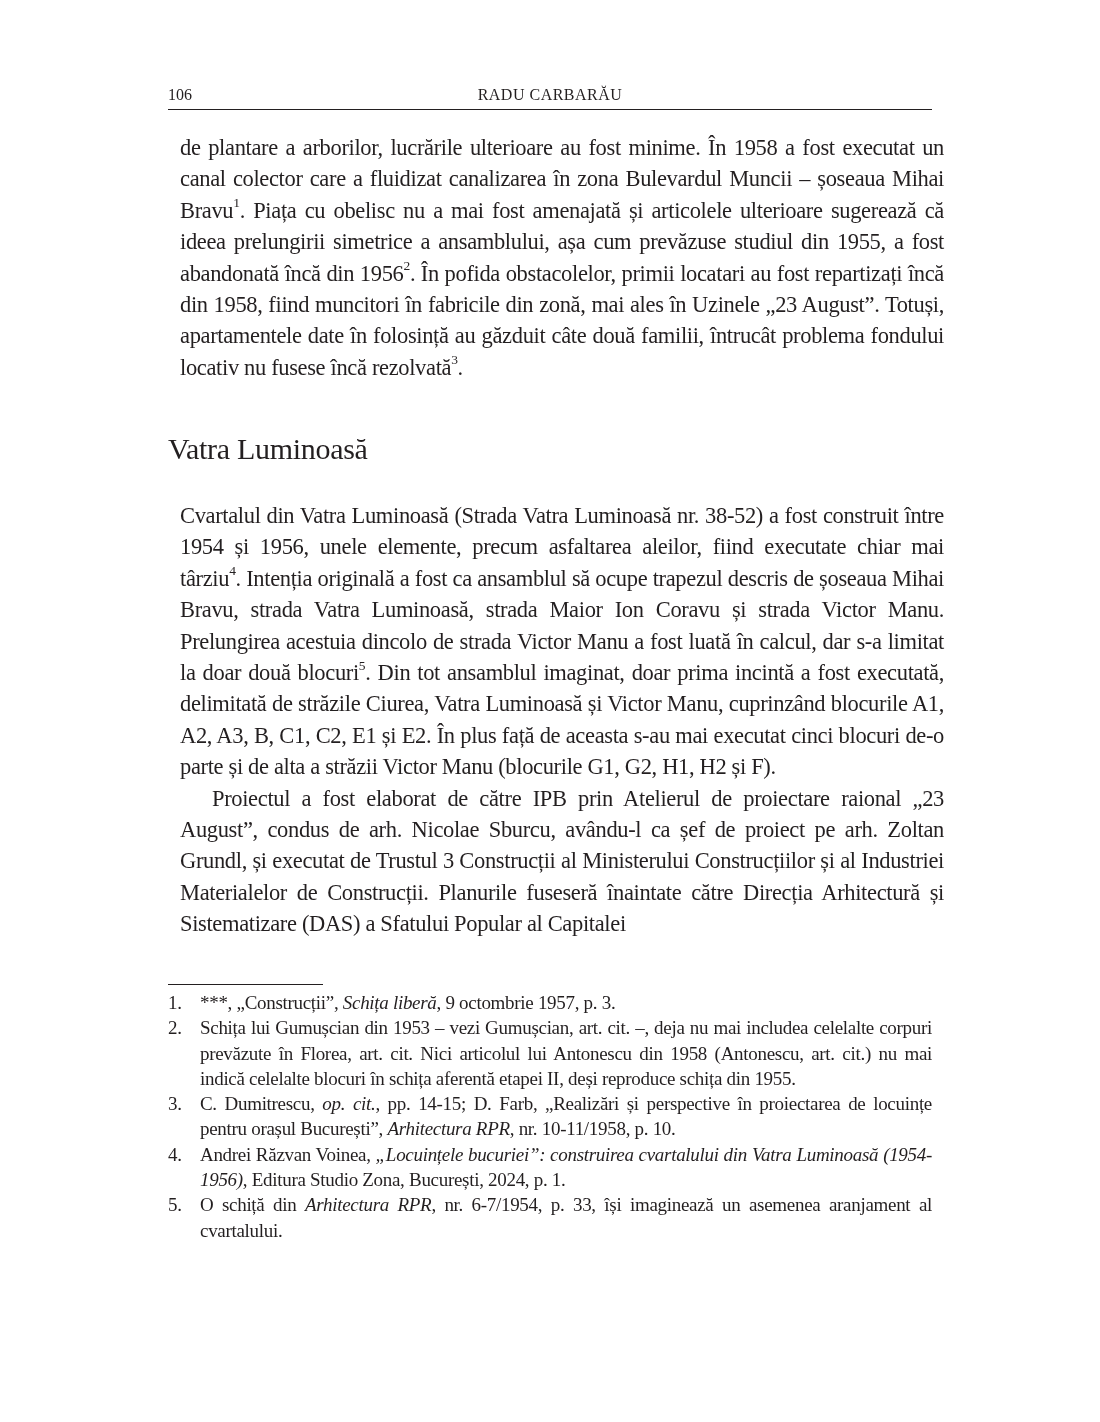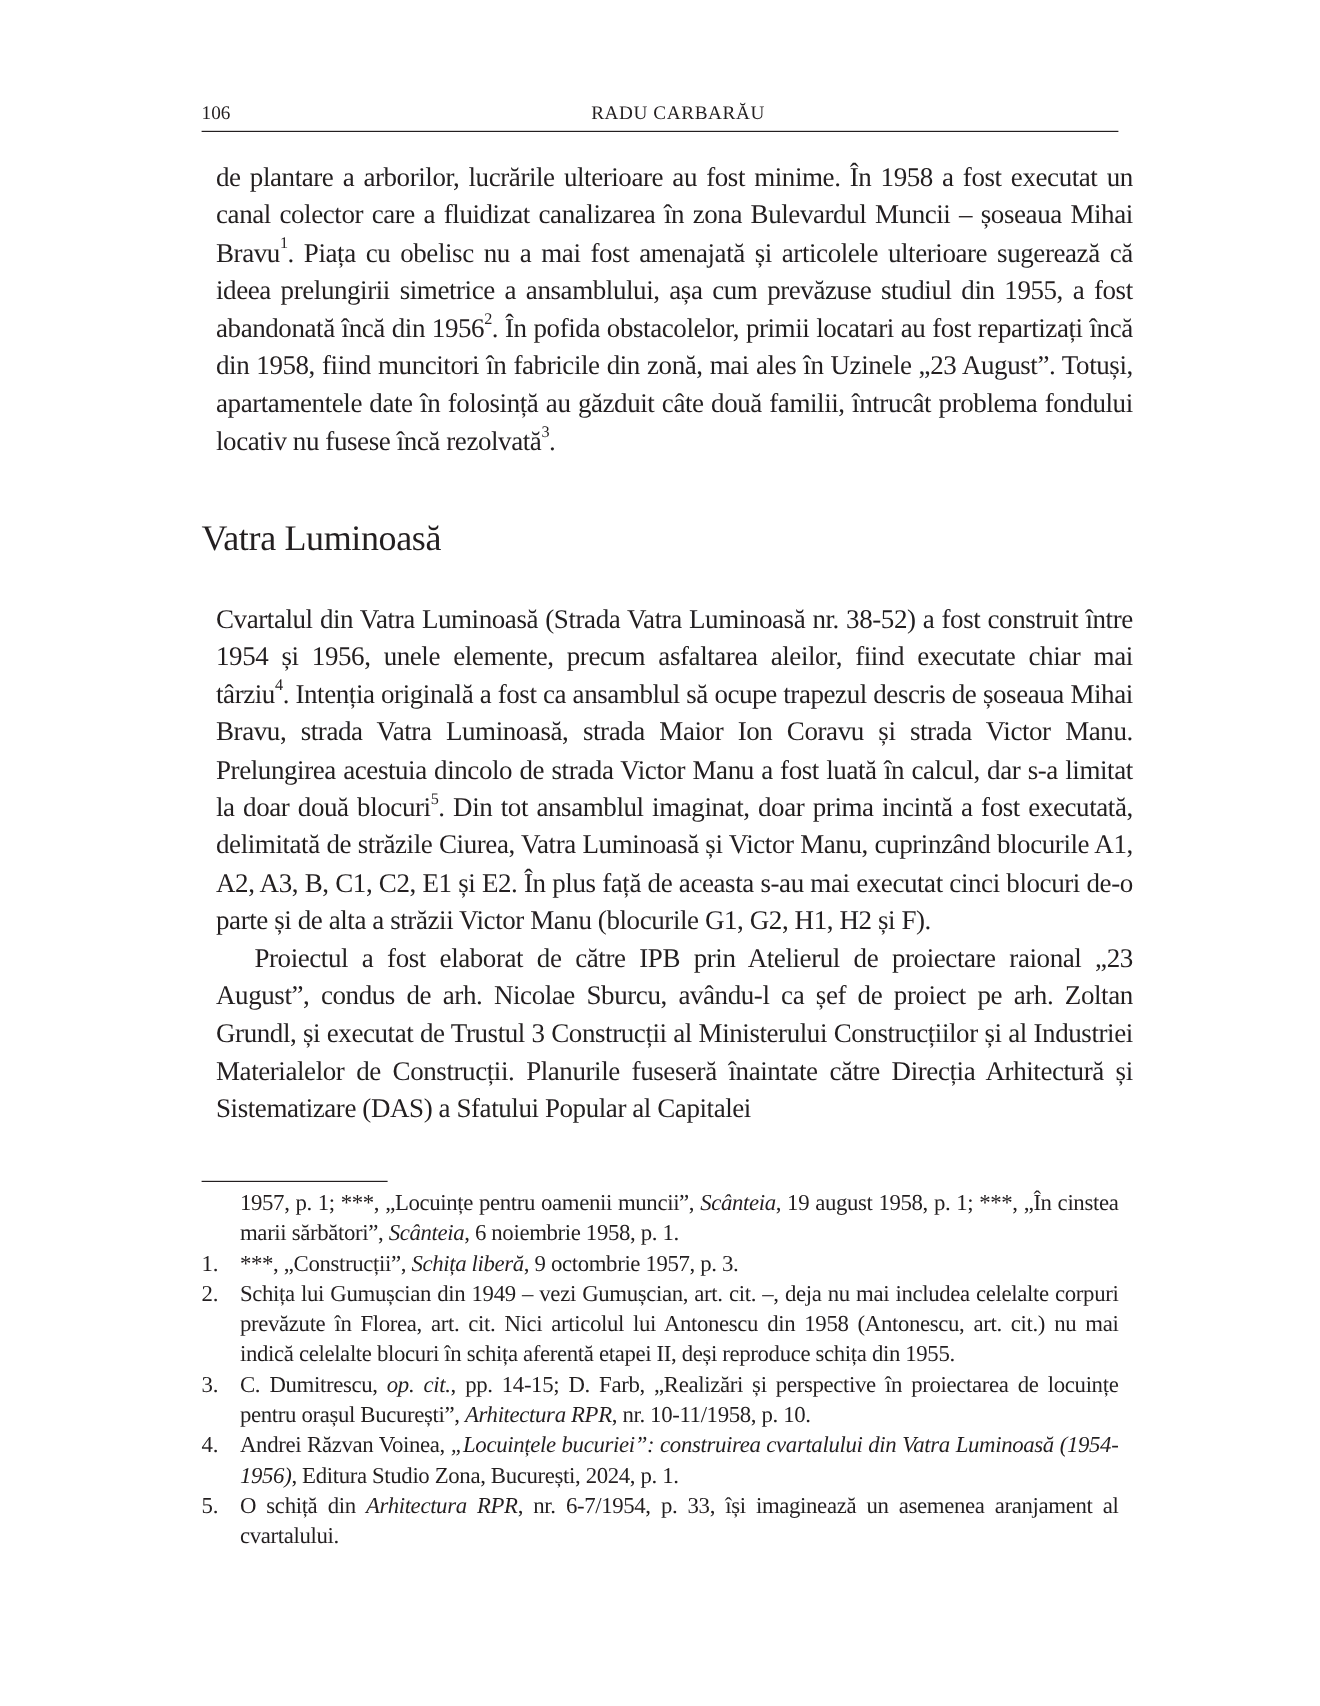--- a/index.html
+++ b/index.html
@@ -1,21 +1,21 @@
 <!DOCTYPE html>
 <html><head>
 <meta charset="utf-8">
 <style>
   html, body { margin: 0; padding: 0; background: #ffffff; }
   body { width: 1100px; height: 1422px; position: relative; overflow: hidden;
          font-family: "Liberation Serif", "DejaVu Serif", serif; color: #231f20; }
   .page { position: absolute; left: 168px; top: 0; width: 764px; }
   .header { position: absolute; top: 86px; left: 0; width: 764px; height: 22px; }
   .page-num { position: absolute; left: 0; top: 0; font-size: 16px; }
-  .running-head { position: absolute; left: 15px; width: 764px; top: 0; text-align: center;
+  .running-head { position: absolute; left: 0; width: 764px; top: 0; text-align: center;
                   font-size: 16px; letter-spacing: 0.5px; }
   .header-rule { position: absolute; left: 0; top: 23px; width: 764px; height: 0;
                  border-top: 1.5px solid #231f20; }
   .body-text { position: absolute; left: 0; width: 764px; font-size: 22.5px;
                line-height: 31.4px; text-align: justify; letter-spacing: -0.35px; margin-left: 12px; }
   .body-text p { margin: 0; }
   .indent { text-indent: 32px; }
   sup { font-size: 60%; line-height: 0; position: relative; top: -0.15em; vertical-align: super; }
   .block1 { top: 132px; }
   .section-heading { position: absolute; left: 0; top: 432px; font-size: 30px;
@@ -47,28 +47,27 @@
   <h2 class="section-heading">Vatra Luminoasă</h2>
 
   <div class="body-text block2">
     <p><span>Cvartalul din Vatra Luminoasă (Strada Vatra Luminoasă nr. 38-52) a fost construit între 1954 și 1956, unele elemente, precum asfaltarea aleilor, fiind executate chiar mai târziu</span><sup>4</sup><span>. Intenția originală a fost ca ansamblul să ocupe trapezul descris de șoseaua Mihai Bravu, strada Vatra Luminoasă, strada Maior Ion Coravu și strada Victor Manu. Prelungirea acestuia dincolo de strada Victor Manu a fost luată în calcul, dar s-a limitat la doar două blocuri</span><sup>5</sup><span>. Din tot ansamblul imaginat, doar prima incintă a fost executată, delimitată de străzile Ciurea, Vatra Luminoasă și Victor Manu, cuprinzând blocurile A1, A2, A3, B, C1, C2, E1 și E2. În plus față de aceasta s-au mai executat cinci blocuri de-o parte și de alta a străzii Victor Manu (blocurile G1, G2, H1, H2 și F).</span></p>
     <p class="indent">Proiectul a fost elaborat de către IPB prin Atelierul de proiectare raional „23 August”, condus de arh. Nicolae Sburcu, avându-l ca șef de proiect pe arh. Zoltan Grundl, și executat de Trustul 3 Construcții al Ministerului Construcțiilor și al Industriei Materialelor de Construcții. Planurile fuseseră înaintate către Direcția Arhitectură și Sistematizare (DAS) a Sfatului Popular al Capitalei</p>
   </div>
 
   <div class="fn-rule"></div>
 
   <div class="footnotes">
-    <div class="fn-cont"><span>1957, p. 1; ***, „Locuințe pentru oamenii muncii”, </span><i>Scânteia</i><span>, 19 august 1958, p. 1; ***, „În cinstea marii sărbători”, </span><i>Scânteia</i><span>, 6 noiembrie 1958, p. 1.</span></div>
 
     <div class="fn">
       <span class="fn-num">1.</span><span>***, „Construcții”, </span><i>Schița liberă</i><span>, 9 octombrie 1957, p. 3.</span>
     </div>
 
     <div class="fn">
-      <span class="fn-num">2.</span><span>Schița lui Gumușcian din 1949 – vezi Gumușcian, art. cit. –, deja nu mai includea celelalte corpuri prevăzute în Florea, art. cit. Nici articolul lui Antonescu din 1958 (Antonescu, art. cit.) nu mai indică celelalte blocuri în schița aferentă etapei II, deși reproduce schița din 1955.</span>
+      <span class="fn-num">2.</span><span>Schița lui Gumușcian din 1953 – vezi Gumușcian, art. cit. –, deja nu mai includea celelalte corpuri prevăzute în Florea, art. cit. Nici articolul lui Antonescu din 1958 (Antonescu, art. cit.) nu mai indică celelalte blocuri în schița aferentă etapei II, deși reproduce schița din 1955.</span>
     </div>
 
     <div class="fn">
       <span class="fn-num">3.</span><span>C. Dumitrescu, </span><i>op. cit.</i><span>, pp. 14-15; D. Farb, „Realizări și perspective în proiectarea de locuințe pentru orașul București”, </span><i>Arhitectura RPR</i><span>, nr. 10-11/1958, p. 10.</span>
     </div>
 
     <div class="fn">
       <span class="fn-num">4.</span><span>Andrei Răzvan Voinea, </span><i>„Locuințele bucuriei”: construirea cvartalului din Vatra Luminoasă (1954-1956)</i><span>, Editura Studio Zona, București, 2024, p. 1.</span>
     </div>
 

